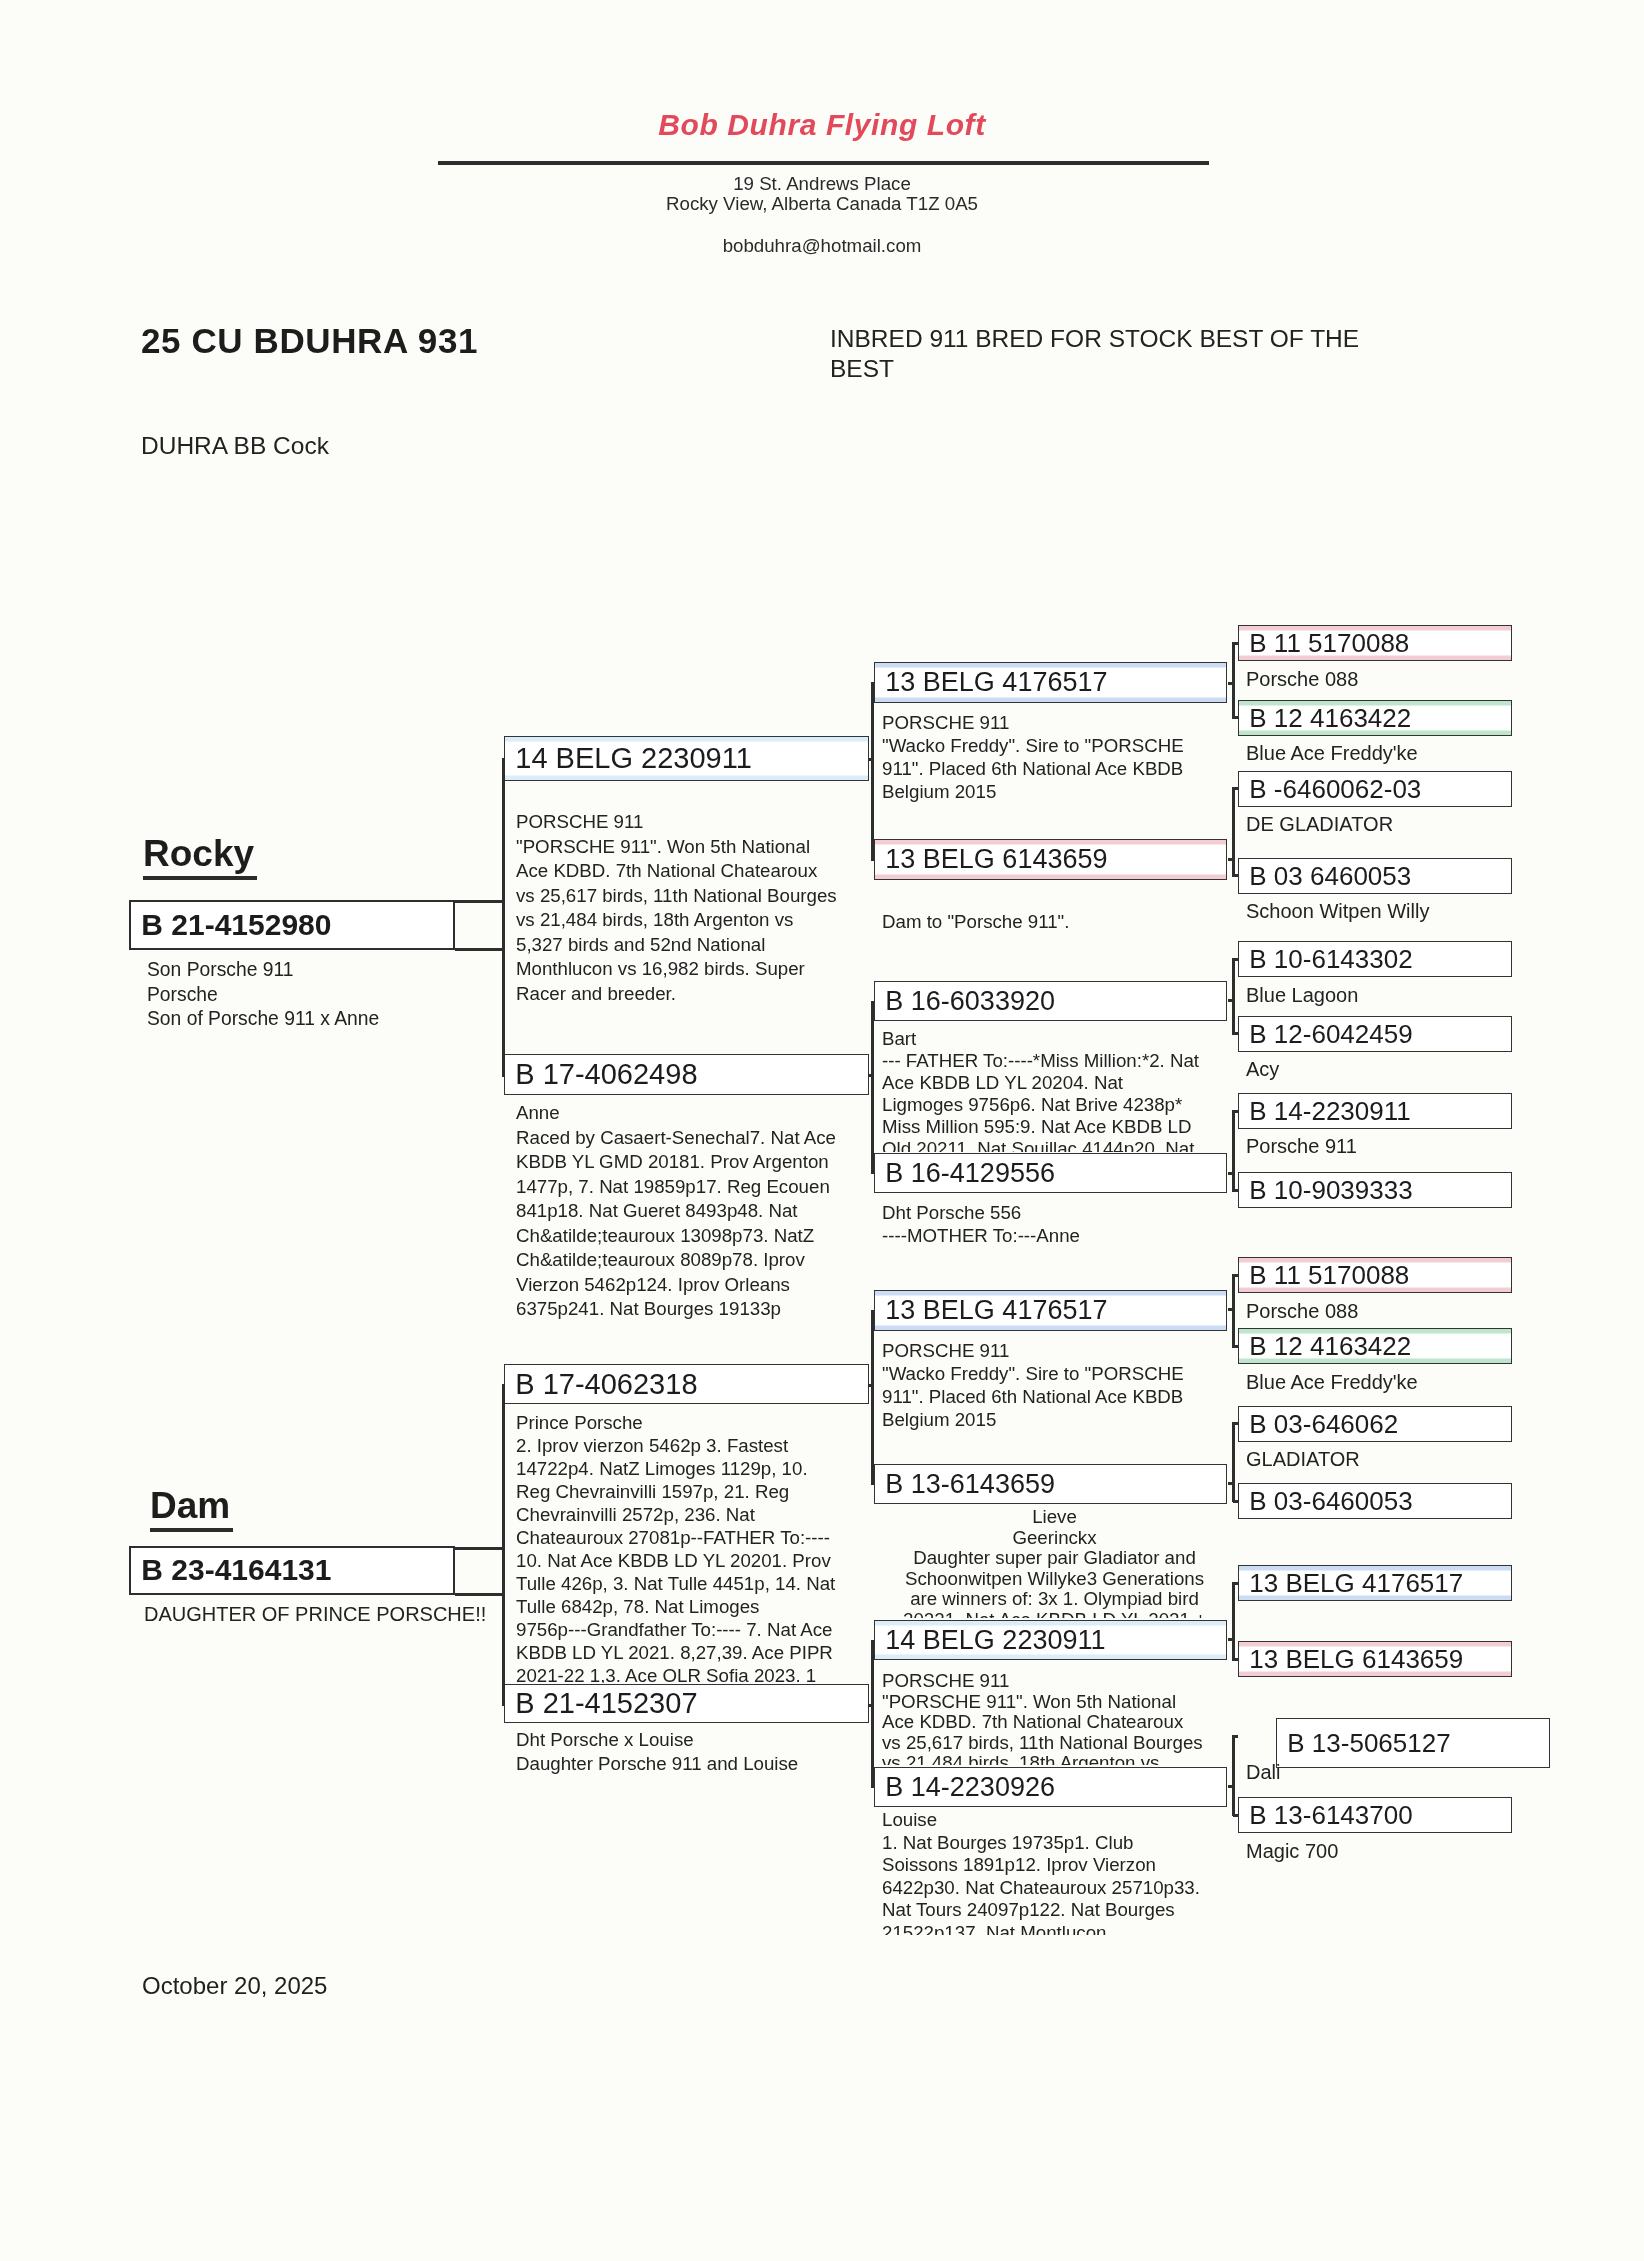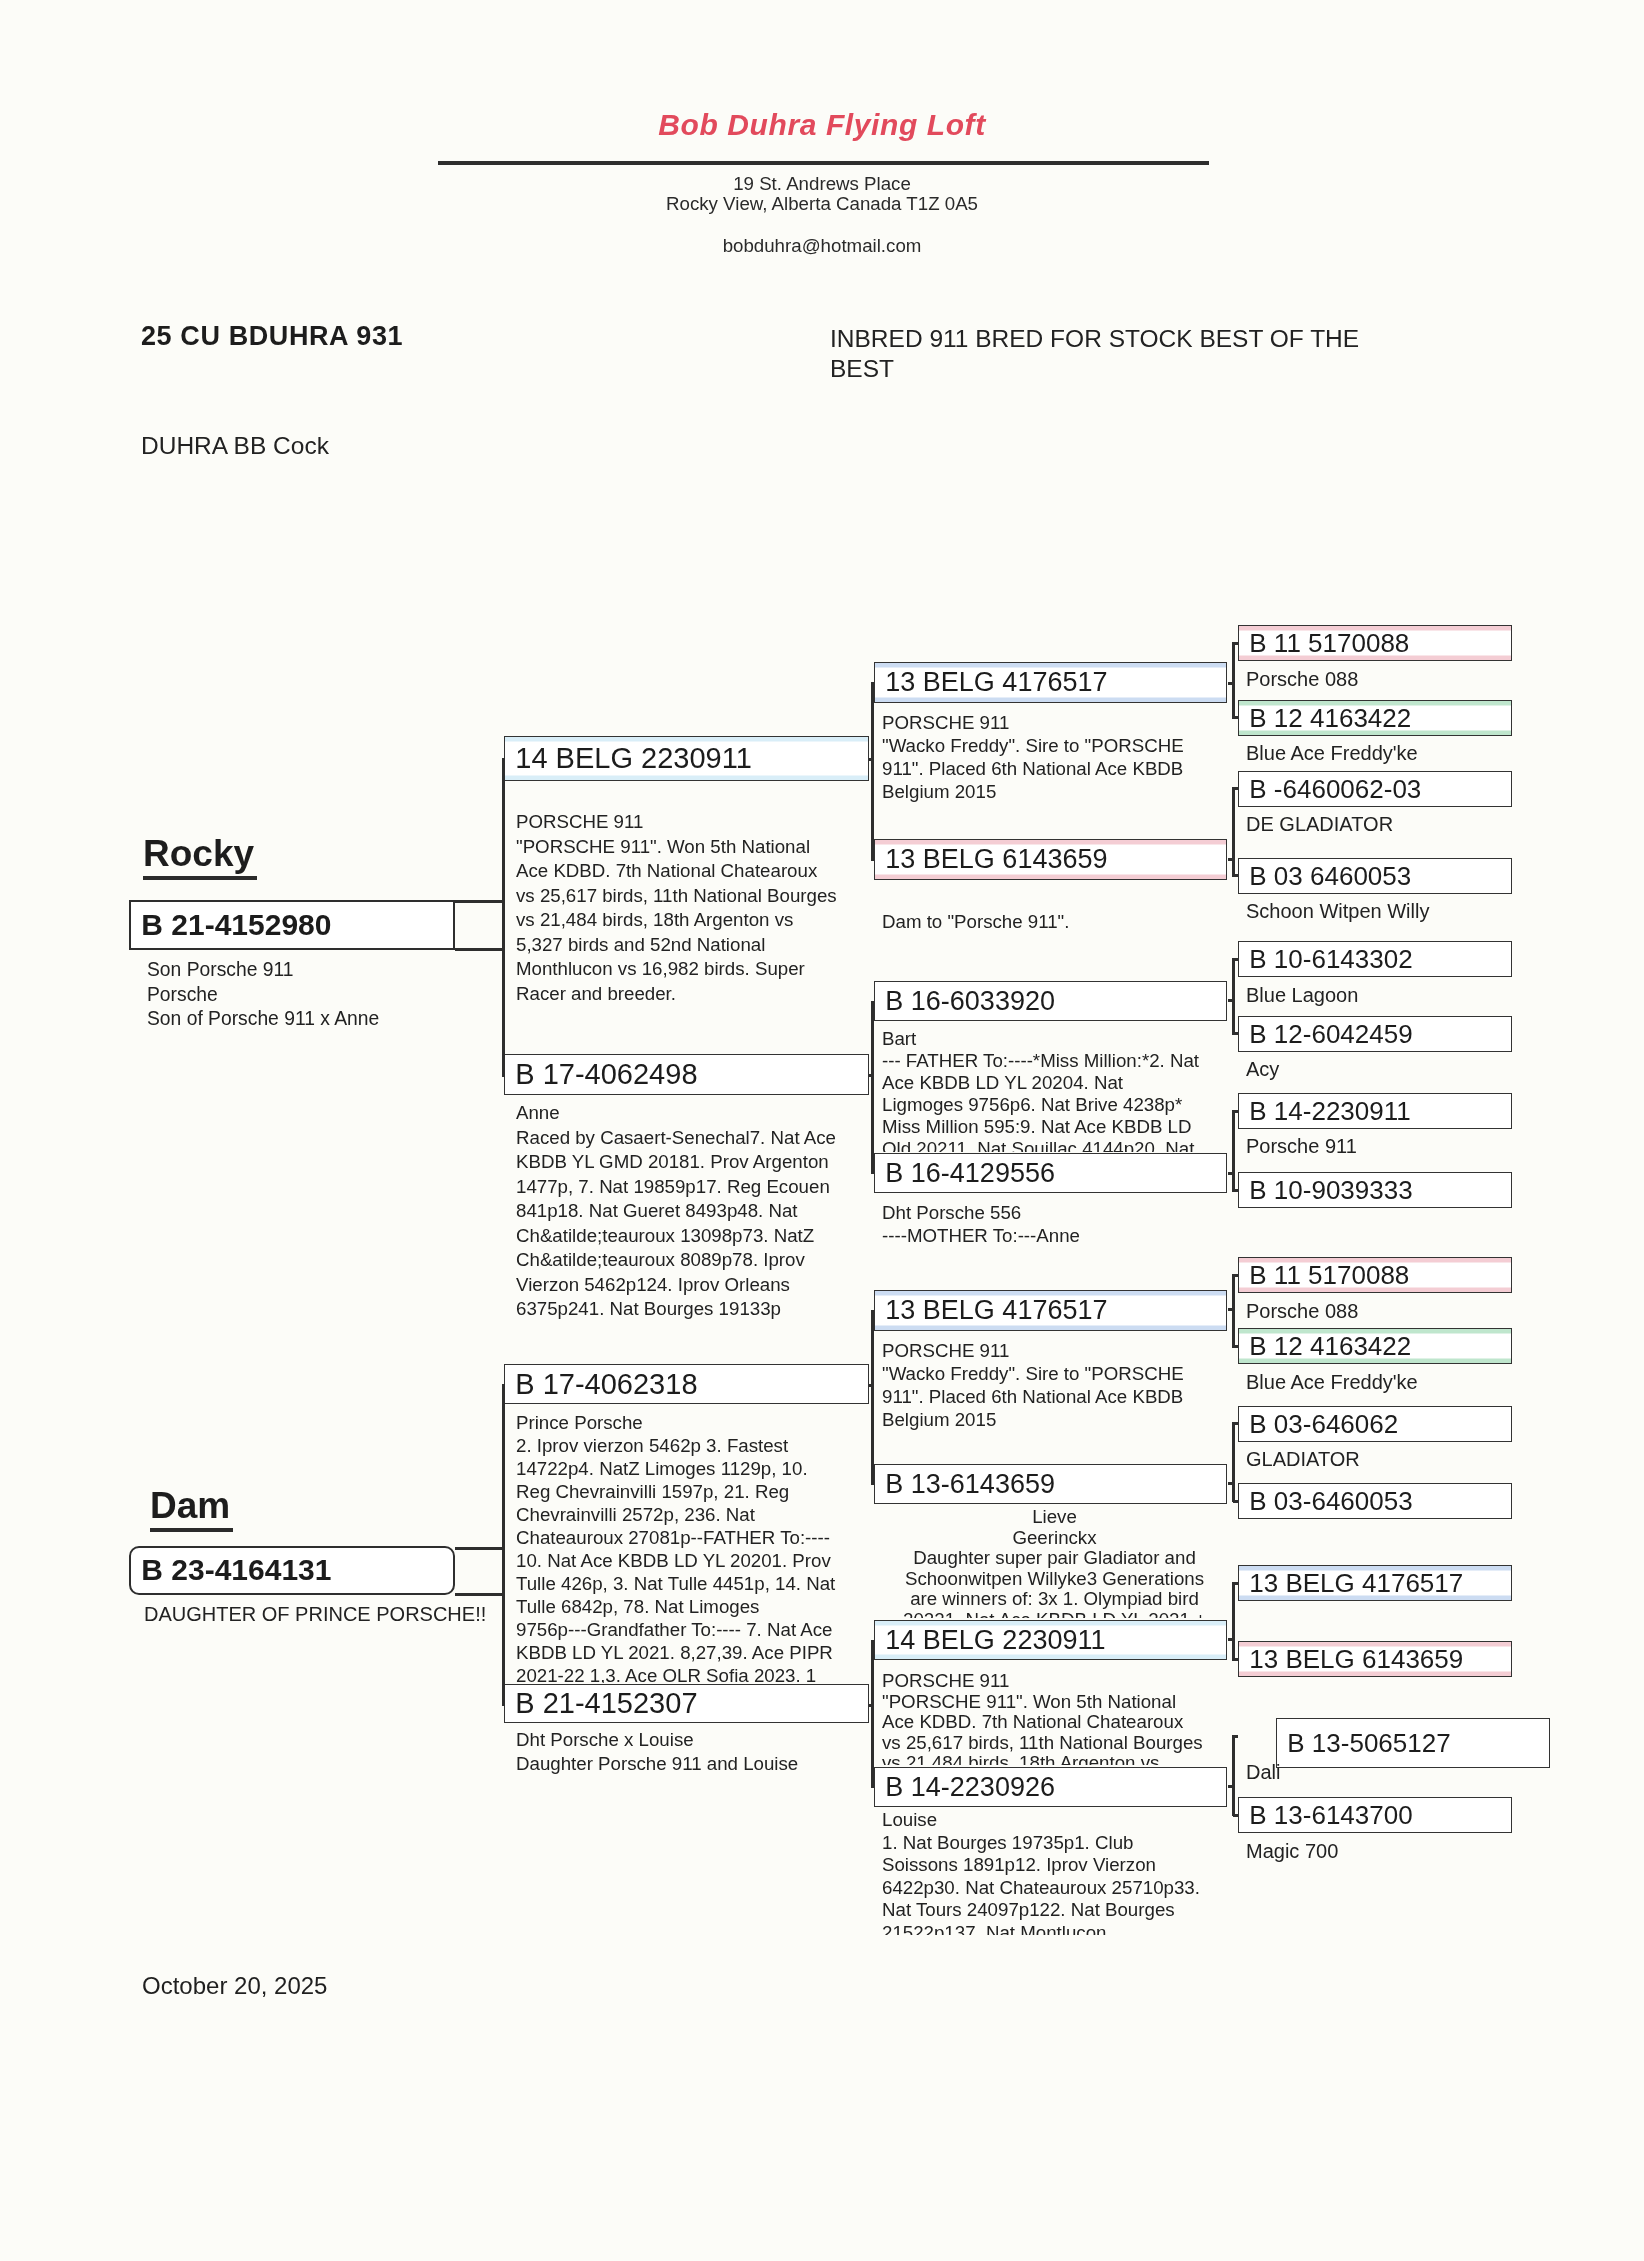--- a/index.html
+++ b/index.html
@@ -9,21 +9,21 @@
     font-family:"Liberation Sans", sans-serif;
     overflow:hidden;
   }
   .abs{position:absolute;}
   
   .loft-name{left:0;top:108px;width:100%;text-align:center;
     font-size:30px;font-weight:bold;font-style:italic;color:#e24a5c;letter-spacing:0.6px;}
   .rule{left:438px;top:161px;width:771px;height:3.9px;background:#2e2e2e;}
   .addr{left:0;width:100%;text-align:center;font-size:18.7px;color:#2a2a2a;}
   
-  .bird-id{left:141px;top:321px;font-size:27px;font-weight:bold;letter-spacing:0.6px;color:#1d1d1d;}
+  .bird-id{left:141px;top:321px;font-size:35px;font-weight:bold;letter-spacing:0.6px;color:#1d1d1d;}
   .bird-note{left:830px;top:324px;width:709px;font-size:24.5px;line-height:30px;white-space:pre-line;color:#222;}
   .bird-desc{left:141px;top:432px;font-size:24.5px;color:#222;}
   
   .sec-label{font-size:37px;font-weight:bold;border-bottom:4.5px solid #2b2b2b;padding:0 2.6px 1.3px 0;color:#1d1d1d;}
   
   .ringbox{background:#fff;border:2.6px solid #2e2e2e;box-sizing:border-box;}
   .ringbox .ring{padding-left:10.3px;font-weight:bold;color:#1c1c1c;}
   .hdr{background:#fff;border:1.9px solid #333;box-sizing:border-box;display:flex;align-items:center;}
   .hdr .ring{padding-left:10.3px;font-weight:normal;color:#1c1c1c;white-space:nowrap;}
   .g2 .ring{font-size:29px;}
@@ -58,21 +58,21 @@
 
   <div class="abs sec-label" style="left:143px;top:833px;">Rocky</div>
   <div class="abs ringbox" style="left:129px;top:900px;width:326px;height:50px;">
     <div class="ring" style="font-size:30px;line-height:45px;">B 21-4152980</div>
   </div>
   <div class="abs desc" style="left:147px;top:958px;width:335px;">Son Porsche 911
 Porsche
 Son of Porsche 911 x Anne</div>
 
   <div class="abs sec-label" style="left:150px;top:1485px;">Dam</div>
-  <div class="abs ringbox" style="left:129px;top:1546px;width:326px;height:49px;border-radius:10px;">
+  <div class="abs ringbox" style="left:129px;top:1546px;width:326px;height:49px;">
     <div class="ring" style="font-size:30px;line-height:44px;">B 23-4164131</div>
   </div>
   <div class="abs desc" style="left:144px;top:1602px;width:361px;font-size:20px;">DAUGHTER OF PRINCE PORSCHE!!</div>
 
   <div class="abs hdr g2 acc-cyan" style="left:504px;top:736px;width:365px;height:45px;">
     <div class="ring">14 BELG 2230911</div>
   </div>
   <div class="abs body" style="left:516px;top:810px;width:351px;line-height:24.5px;">PORSCHE 911
 "PORSCHE 911". Won 5th National
 Ace KDBD. 7th National Chatearoux

